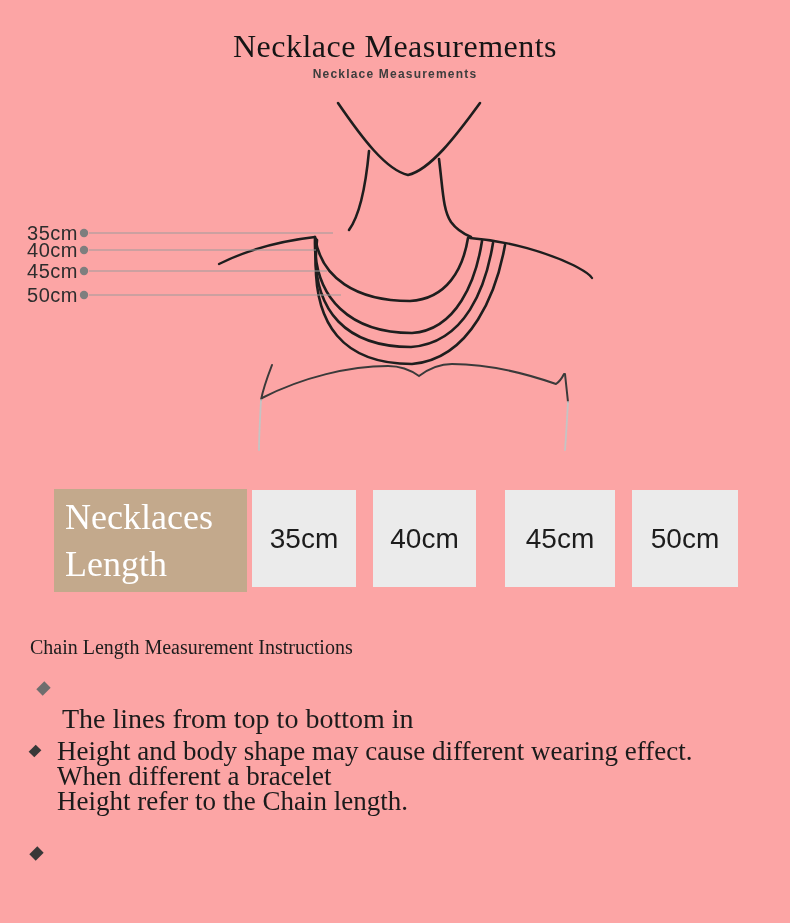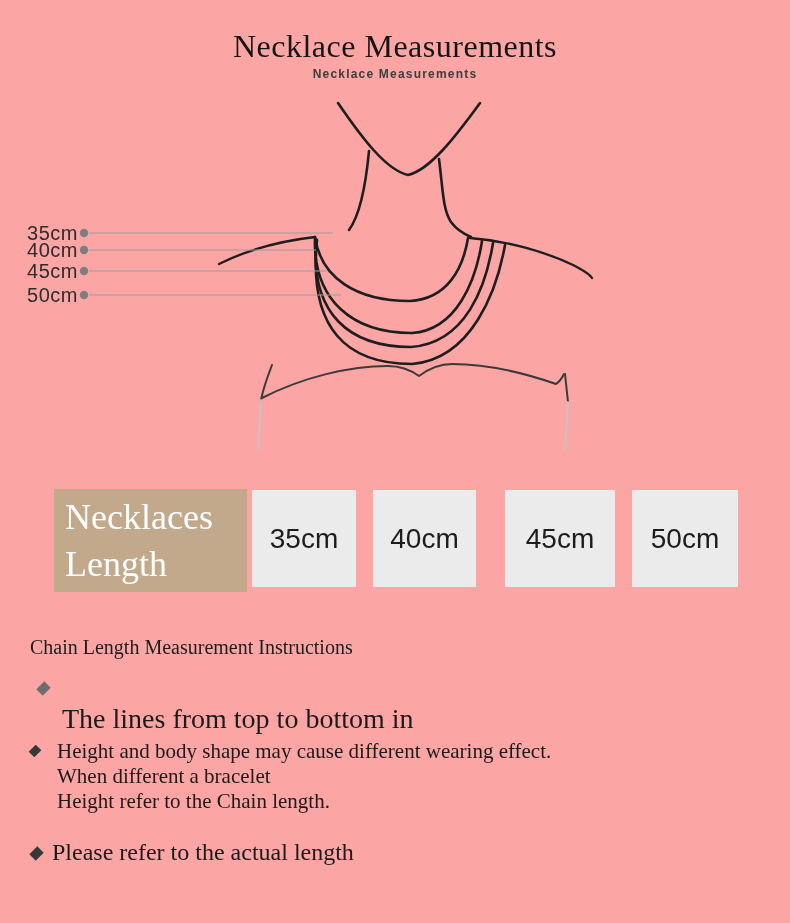--- a/index.html
+++ b/index.html
@@ -85,21 +85,21 @@
     display: block;
     width: 9px; height: 9px;
     transform: rotate(45deg) scaleY(1.25);
     background: #383838;
   }
   .diamond.d1 { left: 39px; top: 684px; background: #6e6e6e; }
   .diamond.d2 { left: 31px; top: 747px; width: 8px; height: 8px; }
   .diamond.d3 { left: 32px; top: 849px; }
   .btext { font-family: "Liberation Serif", serif; }
   .b1 { left: 62px; top: 673px; font-size: 28px; line-height: 25px; margin-top: 33px; }
-  .b2 { left: 57px; top: 739px; font-size: 21px; line-height: 25px; }
+  .b2 { left: 57px; top: 739px; font-size: 27px; line-height: 25px; }
   .b3 { left: 52px; top: 839px; font-size: 24px; line-height: 26px; }
 </style>
 </head>
 <body>
 
 <div class="canvas">
 
   <div class="title">Necklace Measurements</div>
   <div class="subtitle">Necklace Measurements</div>
 
@@ -165,19 +165,14 @@
   <span class="diamond d2"></span>
   <div class="bullet b2">
     <div class="btext">
       <div>Height and body shape may cause different wearing effect.</div>
       <div>When different a bracelet</div>
       <div>Height refer to the Chain length.</div>
     </div>
   </div>
 
   <span class="diamond d3"></span>
-  <div class="bullet b3">
-    <div class="btext">
-      <div>Please refer to the actual length</div>
-    </div>
-  </div>
 
 </div>
 
 </body></html>

